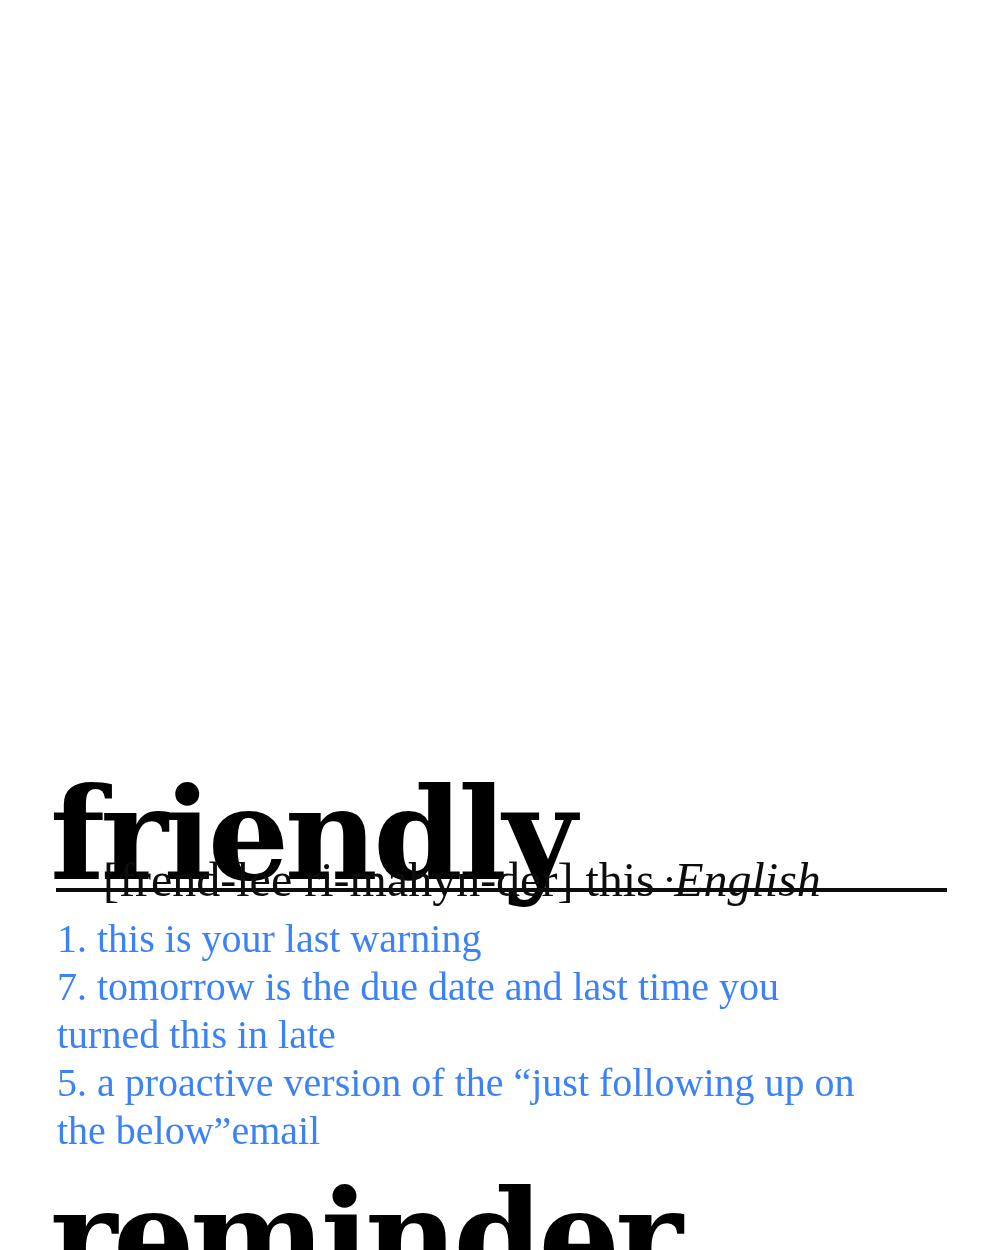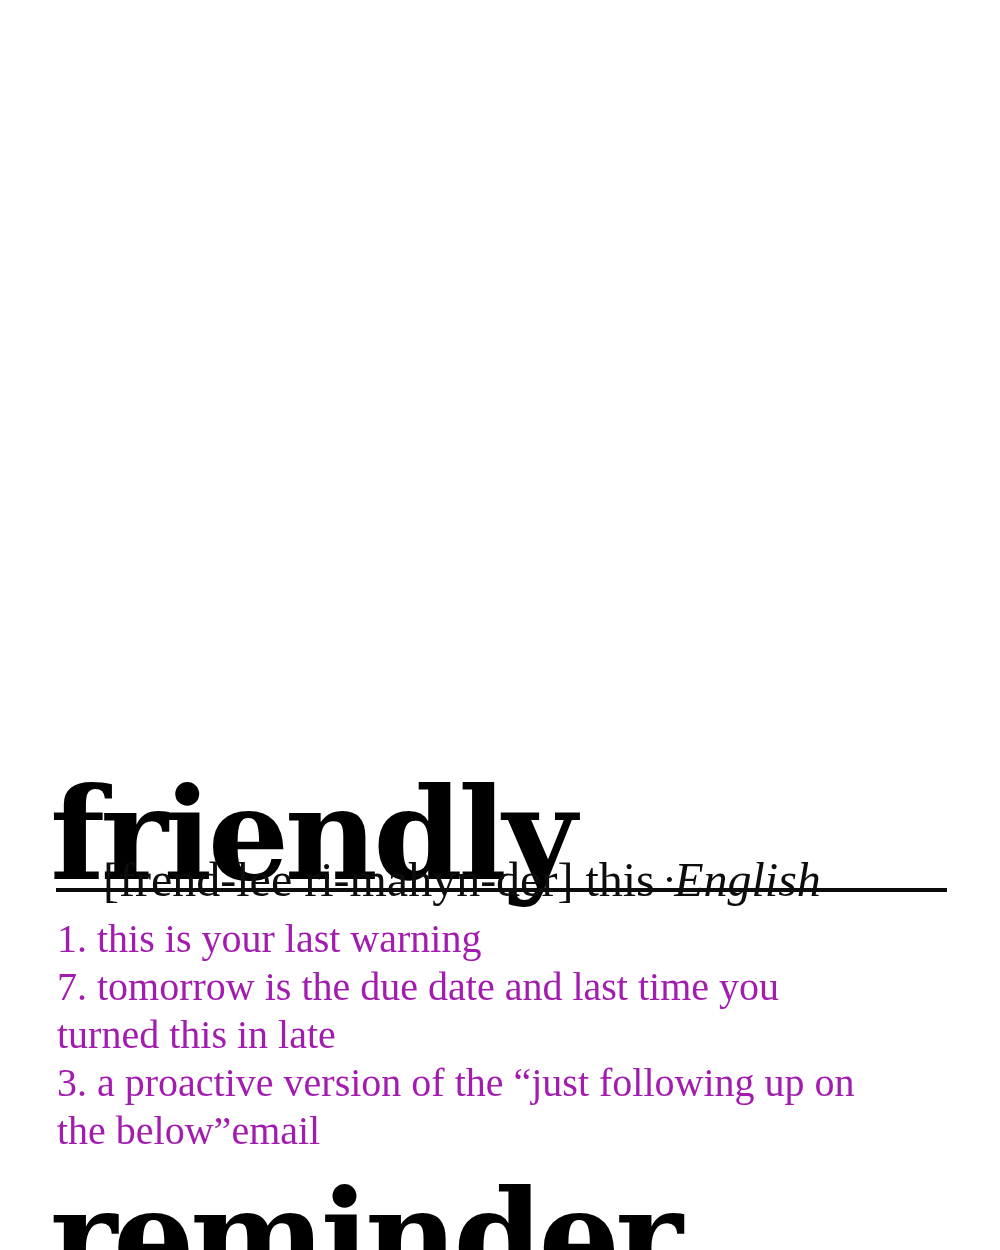--- a/index.html
+++ b/index.html
@@ -58,21 +58,21 @@
     background: #0c0c0c;
     border: none;
     margin: 0;
   }
   .definitions-list {
     position: absolute;
     left: 57px;
     top: 915px;
     font-size: 40px;
     line-height: 48px;
-    color: #a21caf;
+    color: #3b82f6;
   }
   .definition-item {
     white-space: pre;
   }
 </style>
 </head>
 <body>
 
 <div class="poster">
 
@@ -84,17 +84,17 @@
   <div class="pronunciation-line">
     <span>[frend-lee ri-mahyn-der] this</span><span class="dot-separator">•</span><span class="language-label">English</span>
   </div>
 
   <div class="divider-rule"></div>
 
   <div class="definitions-list">
     <div class="definition-item">1. this is your last warning</div>
     <div class="definition-item">7. tomorrow is the due date and last time you
 turned this in late</div>
-    <div class="definition-item">3. a proactive version of the “just following up on
+    <div class="definition-item">5. a proactive version of the “just following up on
 the below”email</div>
   </div>
 
 </div>
 
 </body></html>

